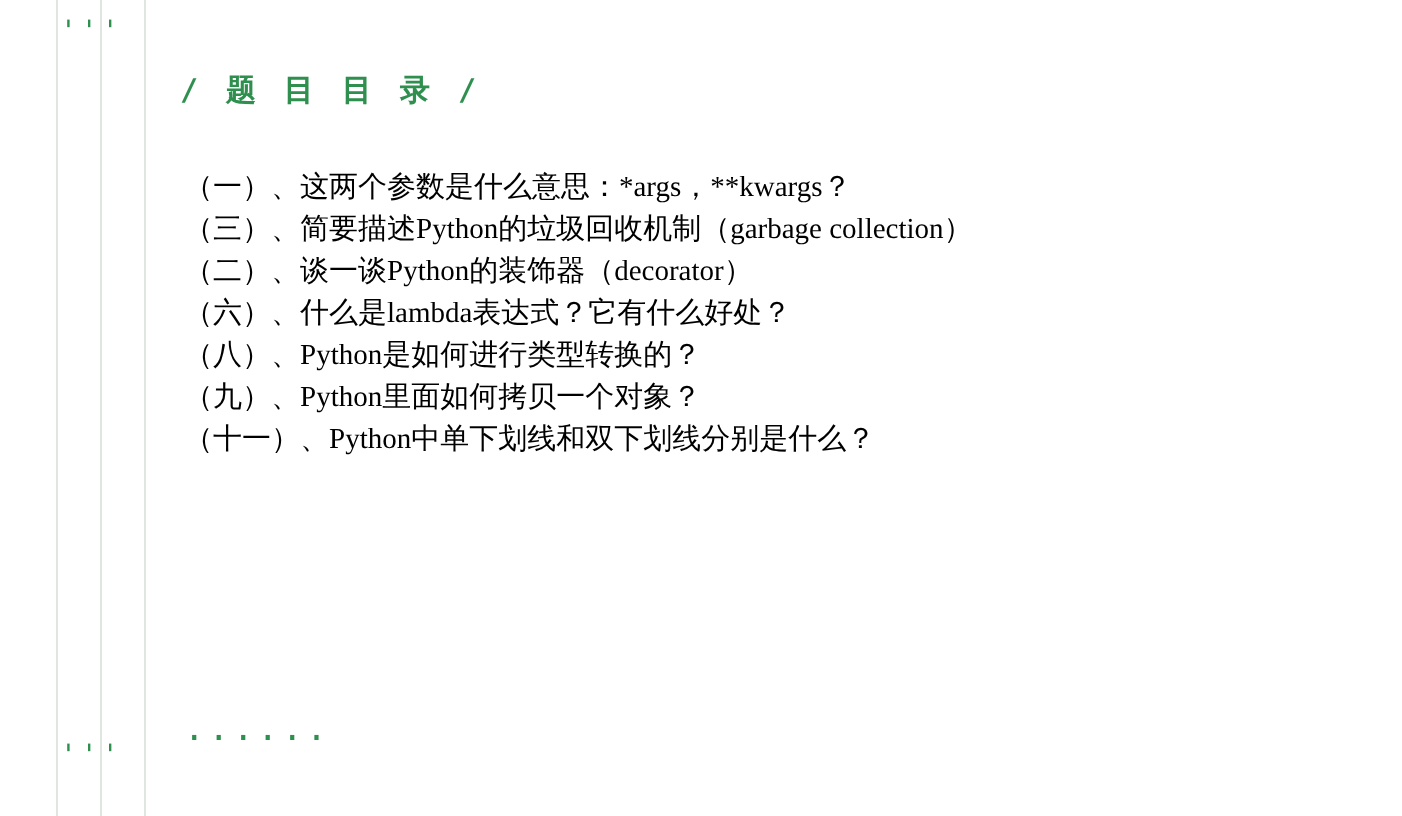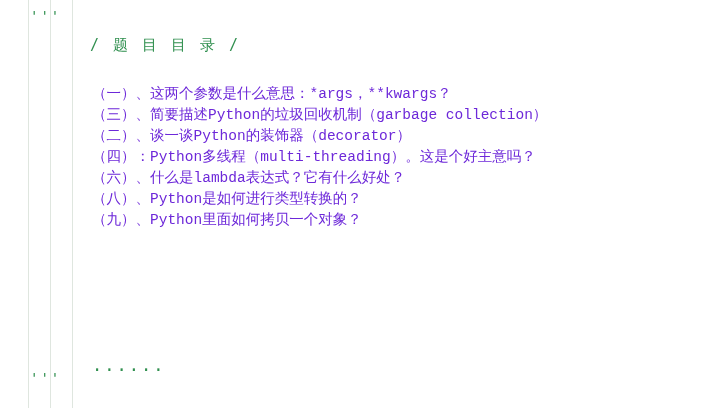--- a/index.html
+++ b/index.html
@@ -46,34 +46,35 @@
   .title {
     position: absolute;
     left: 90px;
     top: 36px;
     width: 540px;
     color: #2f8f4e;
     font-size: 15px;
     letter-spacing: 14px;
     white-space: pre;
     font-family: "DejaVu Sans Mono", "Liberation Mono", monospace;
+    font-weight: bold;
   }
 
   .list {
     position: absolute;
     left: 92px;
     top: 84px;
     width: 600px;
   }
   .list-item {
-    color: #6d28d9;
+    color: #000000;
     font-size: 14.5px;
     line-height: 21px;
     white-space: pre;
-    font-family: Liberation Mono, monospace;
+    font-family: Liberation Serif, serif;
   }
   .ellipsis {
     position: absolute;
     left: 92px;
     top: 355px;
     color: #2f8f4e;
     font-size: 17px;
     letter-spacing: 2px;
     font-family: "DejaVu Sans Mono", "Liberation Mono", monospace;
   }
@@ -88,23 +89,23 @@
   <div class="rule r3"></div>
 
   <div class="quote top">'''</div>
 
   <div class="title">/题目目录/</div>
 
   <div class="list">
     <div class="list-item">（一）、这两个参数是什么意思：*args，**kwargs？</div>
     <div class="list-item">（三）、简要描述Python的垃圾回收机制（garbage collection）</div>
     <div class="list-item">（二）、谈一谈Python的装饰器（decorator）</div>
-    <div class="list-item">（四）：Python多线程（multi-threading）。这是个好主意吗？</div>
     <div class="list-item">（六）、什么是lambda表达式？它有什么好处？</div>
     <div class="list-item">（八）、Python是如何进行类型转换的？</div>
     <div class="list-item">（九）、Python里面如何拷贝一个对象？</div>
+    <div class="list-item">（十一）、Python中单下划线和双下划线分别是什么？</div>
   </div>
 
   <div class="ellipsis">......</div>
 
   <div class="quote bottom">'''</div>
 
 </div>
 
 </body></html>

